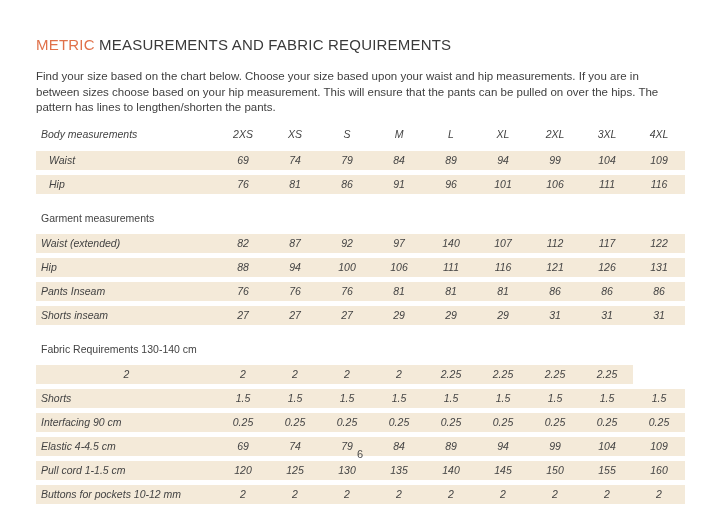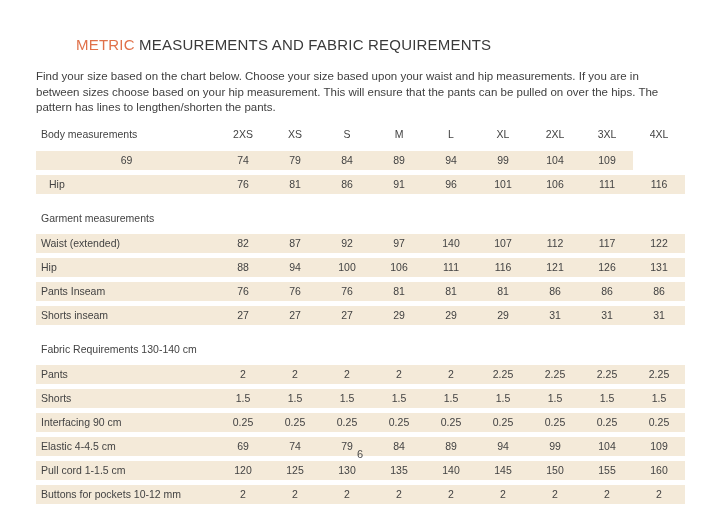--- a/index.html
+++ b/index.html
@@ -17,39 +17,39 @@
     left: 36px;
     top: 36px;
     width: 650px;
   }
   .title {
     font-size: 15px;
     font-weight: normal;
     letter-spacing: 0.2px;
     color: #3a3a3a;
     white-space: nowrap;
-    margin-left: 40px;
   }
   .title .accent { color: #e0714a; }
   .intro {
     margin-top: 16px;
     font-size: 11.5px;
     line-height: 15.5px;
     color: #3f3f3f;
     width: 632px;
   }
   .size-table {
     margin-top: 9px;
     width: 649px;
   }
   .t-row {
     display: grid;
     grid-template-columns: 181px repeat(9, 1fr);
     column-gap: 0;
     margin-bottom: 5px;
+    font-style: italic;
   }
   .t-row.t-head { margin-bottom: 8px; }
   .t-head .cell {
     background: transparent;
     height: 18px;
     font-size: 10.5px;
   }
   .cell {
     background: #f4ead9;
     height: 19px;
@@ -96,20 +96,21 @@
         <div class="cell">XS</div>
         <div class="cell">S</div>
         <div class="cell">M</div>
         <div class="cell">L</div>
         <div class="cell">XL</div>
         <div class="cell">2XL</div>
         <div class="cell">3XL</div>
         <div class="cell">4XL</div>
       </div>
       <div class="t-row t-data indent">
+        <div class="cell label">Waist</div>
         <div class="cell num">69</div>
         <div class="cell num">74</div>
         <div class="cell num">79</div>
         <div class="cell num">84</div>
         <div class="cell num">89</div>
         <div class="cell num">94</div>
         <div class="cell num">99</div>
         <div class="cell num">104</div>
         <div class="cell num">109</div>
       </div>
@@ -169,21 +170,20 @@
         <div class="cell num">27</div>
         <div class="cell num">29</div>
         <div class="cell num">29</div>
         <div class="cell num">29</div>
         <div class="cell num">31</div>
         <div class="cell num">31</div>
         <div class="cell num">31</div>
       </div>
       <div class="section-title">Fabric Requirements 130-140 cm</div>
       <div class="t-row t-data">
-        <div class="cell label">Pants</div>
         <div class="cell num">2</div>
         <div class="cell num">2</div>
         <div class="cell num">2</div>
         <div class="cell num">2</div>
         <div class="cell num">2</div>
         <div class="cell num">2.25</div>
         <div class="cell num">2.25</div>
         <div class="cell num">2.25</div>
         <div class="cell num">2.25</div>
       </div>

